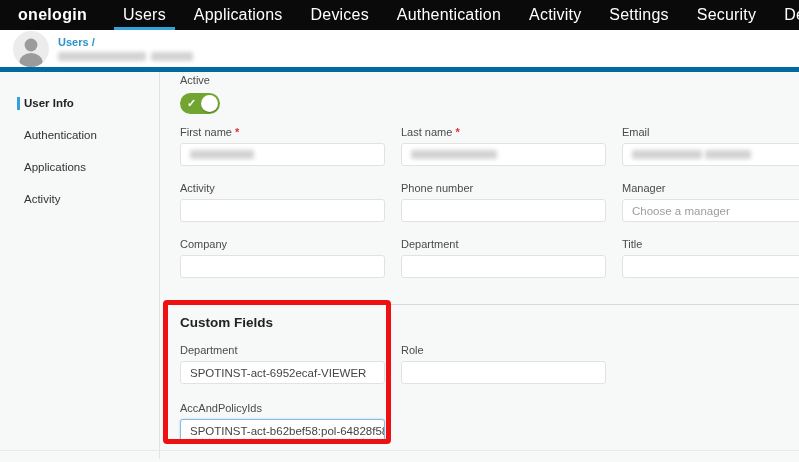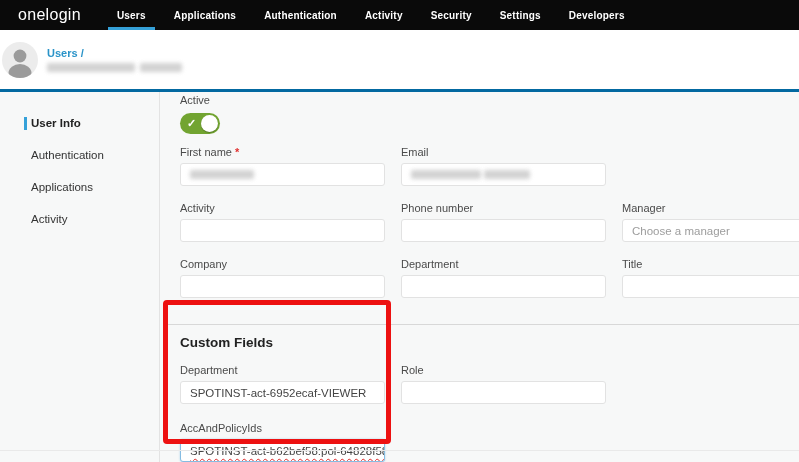--- a/index.html
+++ b/index.html
@@ -11,37 +11,37 @@
     color: #333;
   }
 
   
   .topnav {
     height: 30px; background: #0a0a0a;
     display: flex; align-items: stretch;
     padding-left: 18px; color: #fff;
   }
   .logo {
-    align-self: center; font-size: 16px; font-weight: normal;
+    align-self: center; font-size: 16px; font-weight: bold;
     letter-spacing: 0.3px; margin-right: 22px; cursor: pointer;
   }
   .nav-item {
     position: relative; display: flex; align-items: center;
-    padding: 0 14px; font-size: 10px; font-weight: bold;
+    padding: 0 14px; font-size: 16px; font-weight: normal;
     letter-spacing: 0.2px; cursor: pointer;
   }
   .nav-item.active::after {
     content: ""; position: absolute; left: 5px; right: 5px; bottom: 0;
     height: 3px; background: #35a1d9;
   }
 
   
   .page-header {
-    height: 62px; background: #fff; border-bottom: 3px solid #0369a1;
-    display: flex; align-items: center; padding-left: 2px;
+    height: 42px; background: #fff; border-bottom: 5px solid #0369a1;
+    display: flex; align-items: center; padding-left: 13px;
   }
   .avatar { width: 36px; height: 36px; flex: 0 0 36px; }
   .crumb-col { margin-left: 9px; }
   .breadcrumb {
     color: #2a93c8; font-size: 11px; font-weight: bold;
     text-decoration: none; cursor: pointer; display: block;
   }
   .redacted-line { display: flex; gap: 5px; margin-top: 4px; }
   .blur-bar {
     display: inline-block; height: 9px; background: #c7c7c7;
@@ -50,21 +50,21 @@
   .rb-a { width: 88px; } .rb-b { width: 42px; }
 
   
   .content { display: flex; height: 387px; }
   .sidebar {
     width: 160px; flex: 0 0 160px; border-right: 1px solid #e3e3e3;
     padding-top: 18px;
   }
   .side-item {
     position: relative; padding: 7px 0 7px 24px;
-    font-size: 11.5px; color: #333; cursor: pointer; margin-bottom: 6px; margin-left: 7px;
+    font-size: 11.5px; color: #333; cursor: pointer; margin-bottom: 6px;
   }
   .side-item.active { font-weight: bold; color: #222; }
   .side-indicator {
     position: absolute; left: 17px; top: 7px;
     width: 3px; height: 13px; background: #35a1d9;
   }
   .main { flex: 1; padding: 1px 0 0 20px; position: relative; }
 
   
   .f-label {
@@ -134,24 +134,25 @@
     pointer-events: none; z-index: 10;
   }
 </style>
 </head>
 <body>
 
 <header class="topnav">
   <div class="logo">onelogin</div>
   <div class="nav-item active">Users</div>
   <div class="nav-item">Applications</div>
+  <div class="nav-item">Devices</div>
   <div class="nav-item">Authentication</div>
   <div class="nav-item">Activity</div>
+  <div class="nav-item">Settings</div>
   <div class="nav-item">Security</div>
-  <div class="nav-item">Settings</div>
   <div class="nav-item">Developers</div>
 </header>
 
 <div class="page-header">
   <svg class="avatar" viewBox="0 0 36 36">
     <defs>
         <clipPath id="avclip">
           <circle cx="18" cy="18" r="18"></circle>
         </clipPath>
       </defs>
@@ -199,20 +200,26 @@
     </div>
 
     <div class="row mt-row1">
       <div>
         <label class="f-label"><span>First name</span> <span class="req">*</span></label>
         <div class="input-box">
             <span class="blur-bar v-fn"></span>
           </div>
       </div>
       <div>
+        <label class="f-label"><span>Last name</span> <span class="req">*</span></label>
+        <div class="input-box">
+            <span class="blur-bar v-ln"></span>
+          </div>
+      </div>
+      <div>
         <label class="f-label">Email</label>
         <div class="input-box"><span class="blur-bar v-em1"></span>&nbsp;<span class="blur-bar v-em2"></span></div>
       </div>
     </div>
 
     <div class="row mt-row">
       <div>
         <label class="f-label">Activity</label>
         <div class="input-box">
             <span></span>

